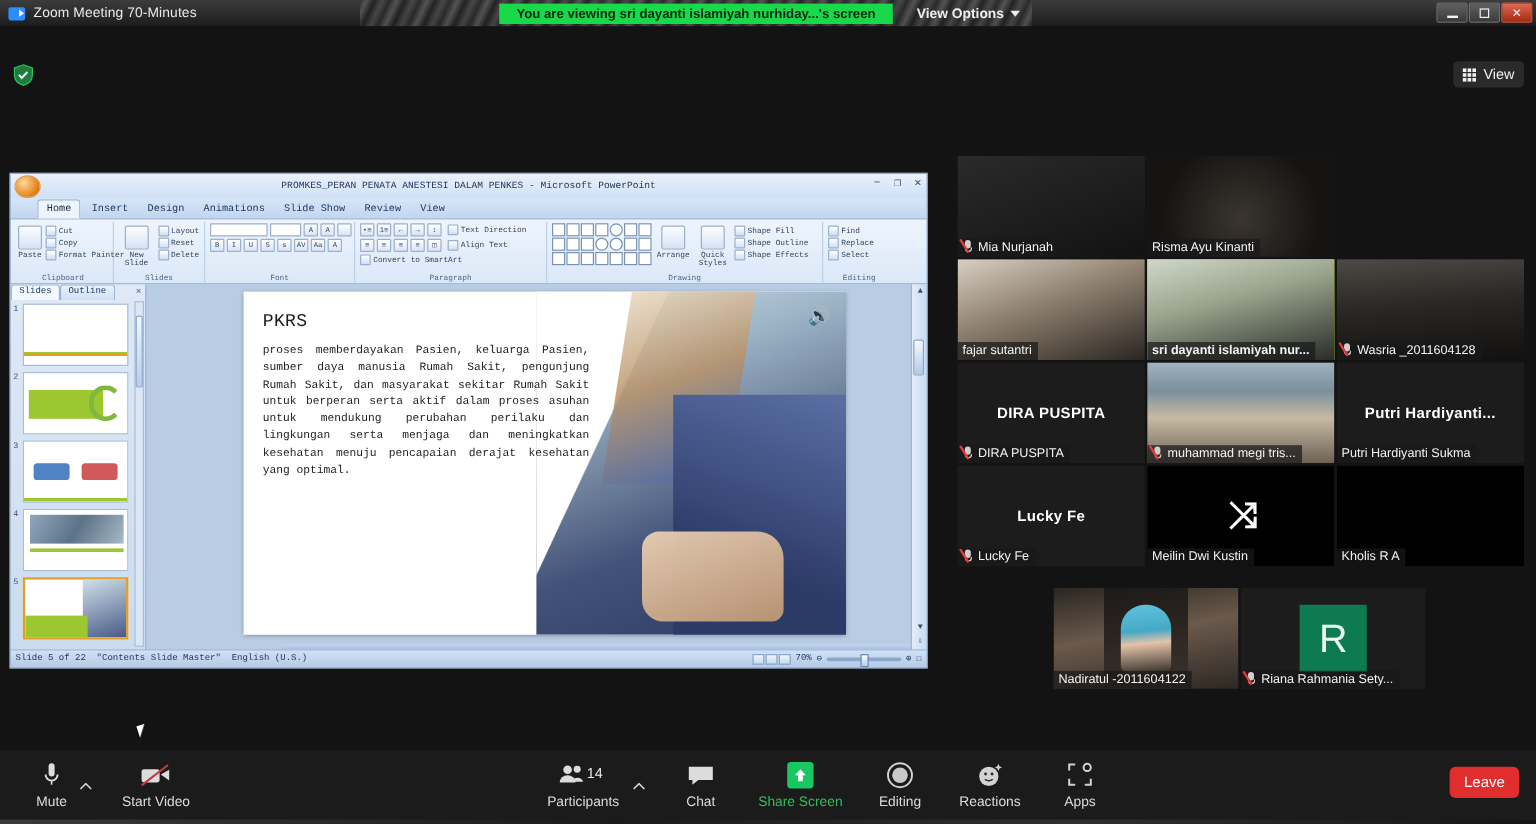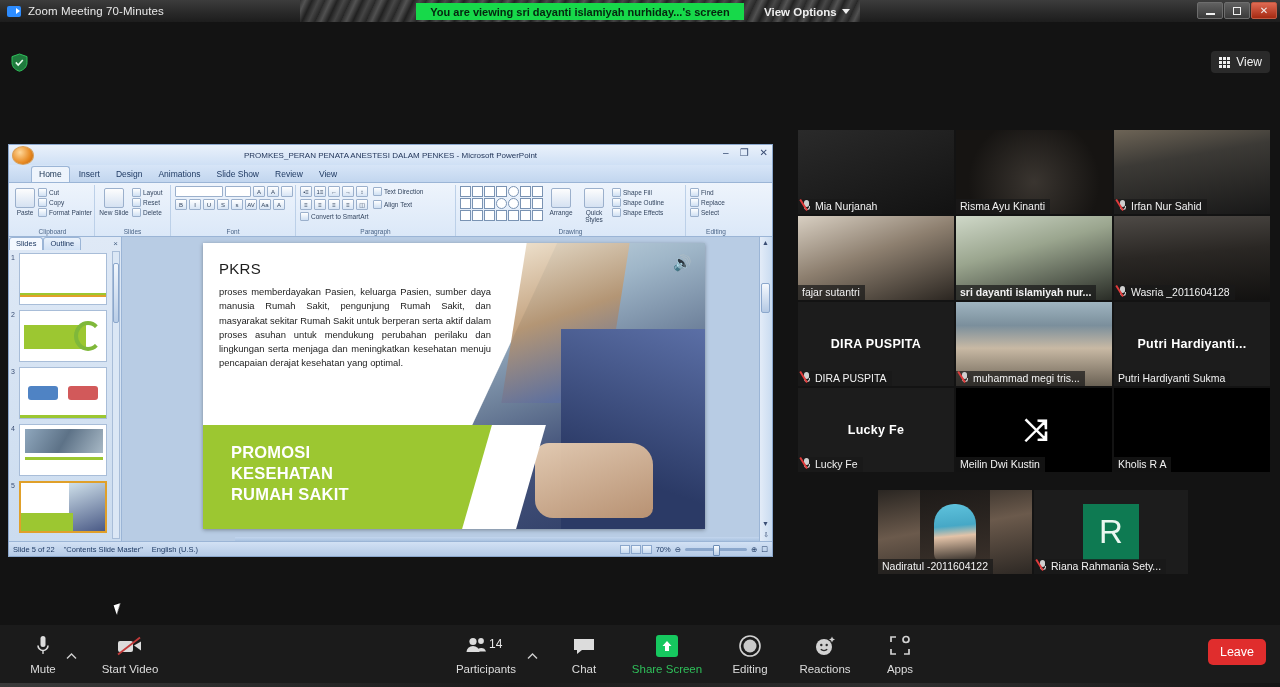--- a/index.html
+++ b/index.html
@@ -69,21 +69,21 @@
     display: flex; align-items: center; gap: 6px;
     color: #efefef; font-size: 12px;
   }
   .grid-icon { display: grid; grid-template-columns: repeat(3,3px); grid-template-rows: repeat(3,3px); gap: 1px; }
   .grid-icon i { background: #efefef; display: block; width: 3px; height: 3px; }
 
   
   .ppt {
     position: absolute; left: 8px; top: 144px; width: 765px; height: 413px;
     background: #c5d9f1; border: 1px solid #8ba7cc;
-    font-family: Liberation Sans, sans-serif;
+    font-family: Liberation Mono, monospace;
   }
   .ppt-title {
     position: relative; height: 20px;
     background: linear-gradient(180deg,#eaf1fb,#cfe0f5);
     display: flex; align-items: center; justify-content: center;
   }
   .ppt-title .ppt-name { font-size: 8px; color: #23365a; white-space: nowrap; }
   .ppt-orb {
     position: absolute; left: 3px; top: 1px; width: 22px; height: 19px; border-radius: 50%;
     background: radial-gradient(circle at 35% 32%,#ffd89a,#e88a22 60%,#b65c0a);
@@ -524,26 +524,20 @@
       <div class="slide-area">
         <div class="slide">
           <div class="slide-photo">
             <div class="photo-scrub"></div>
             <div class="photo-scrub2"></div>
             <div class="photo-hands"></div>
           </div>
           <div class="sound-icon">🔊</div>
           <div class="slide-head">PKRS</div>
           <div class="slide-body">proses memberdayakan Pasien, keluarga Pasien, sumber daya manusia Rumah Sakit, pengunjung Rumah Sakit, dan masyarakat sekitar Rumah Sakit untuk berperan serta aktif dalam proses asuhan untuk mendukung perubahan perilaku dan lingkungan serta menjaga dan meningkatkan kesehatan menuju pencapaian derajat kesehatan yang optimal.</div>
-          <div class="slide-banner">
-            <div>PROMOSI</div>
-            <div>KESEHATAN</div>
-            <div>RUMAH SAKIT</div>
-            <div class="banner-cut"></div>
-          </div>
         </div>
         <div class="slide-vscroll">
           <div class="vcaret" style="top:2px">▲</div>
           <div class="vthumb"></div>
           <div class="vcaret" style="bottom:14px">▼</div>
           <div class="vcaret" style="bottom:2px">⇩</div>
         </div>
         <div class="notes-split"></div>
       </div>
       <div class="cursor-arrow"></div>
@@ -581,31 +575,20 @@
             </span>
           <span>Mia Nurjanah</span>
         </div>
       </div>
       <div class="tile">
         <div class="ph-photo p-risma"></div>
         <div class="tile-name">
           <span>Risma Ayu Kinanti</span>
         </div>
       </div>
-      <div class="tile">
-        <div class="ph-photo p-irfan"></div>
-        <div class="tile-name">
-          <span class="mute-icon">
-              <span class="mbody"></span>
-              <span class="mstand"></span>
-              <span class="mslash"></span>
-            </span>
-          <span>Irfan Nur Sahid</span>
-        </div>
-      </div>
     </div>
 
     <div class="tilerow">
       <div class="tile">
         <div class="ph-photo p-fajar"></div>
         <div class="tile-name">
           <span>fajar sutantri</span>
         </div>
       </div>
       <div class="tile active">

